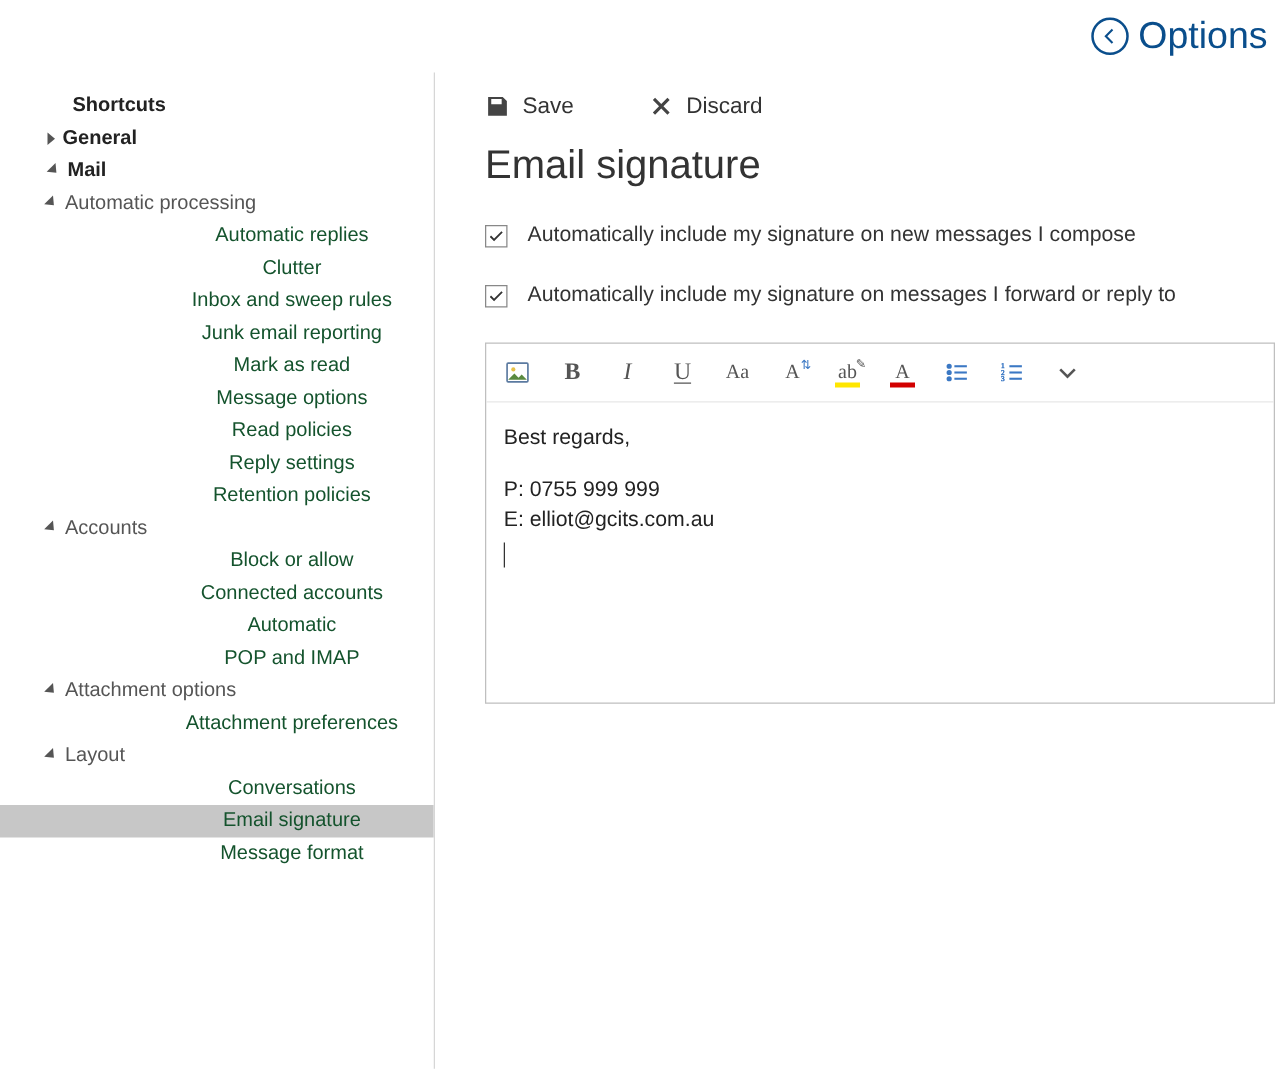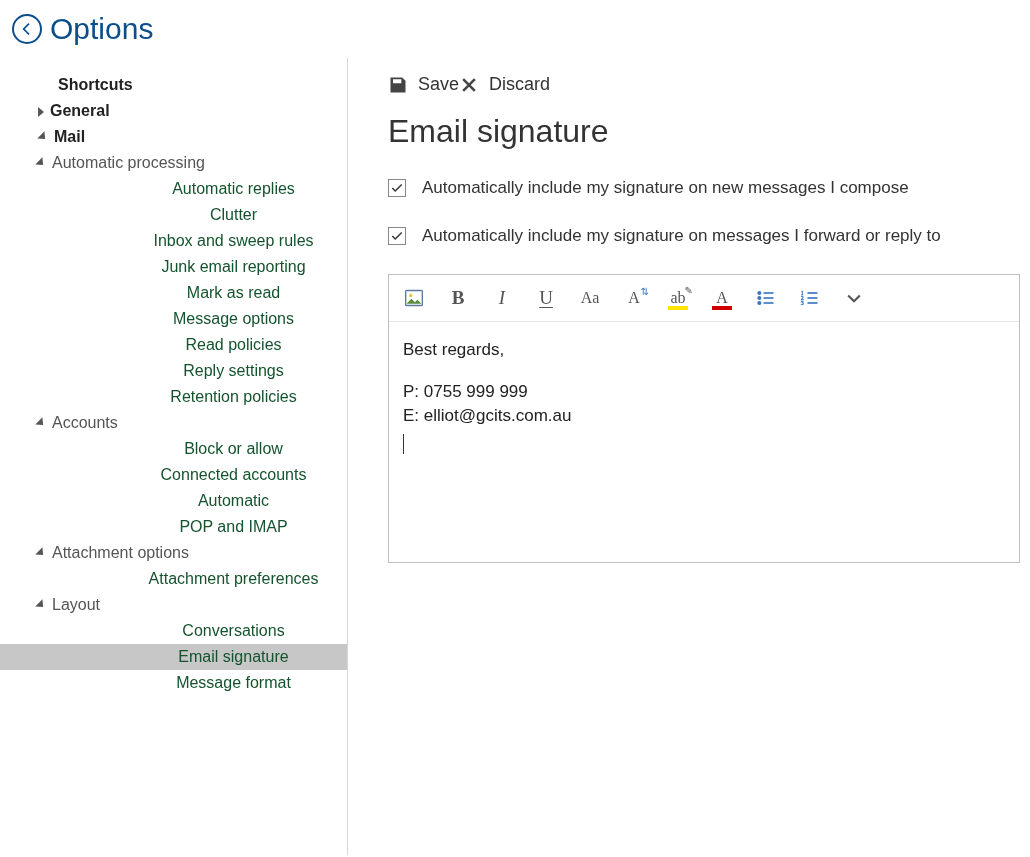--- a/index.html
+++ b/index.html
@@ -9,20 +9,21 @@
     color: #333;
     width: 1030px;
     height: 857px;
     overflow: hidden;
   }
   .header {
     display: flex;
     align-items: center;
     padding: 12px 16px 12px 12px;
     gap: 8px;
+    justify-content: flex-end;
   }
   .back-btn {
     width: 30px; height: 30px;
     border: 2px solid #0a4e8c;
     border-radius: 50%;
     display: flex; align-items: center; justify-content: center;
     color: #0a4e8c;
     cursor: pointer;
   }
   .back-btn svg { width: 16px; height: 16px; }
@@ -70,38 +71,39 @@
     border-right: 5px solid transparent;
     transform: rotate(-45deg);
     margin-bottom: 2px;
   }
   .content {
     flex: 1;
     padding: 4px 10px 0 40px;
   }
   .action-bar {
     display: flex;
+    gap: 60px;
     align-items: center;
     padding: 12px 0 18px 0;
     font-size: 18px;
     color: #333;
   }
   .action-btn {
     display: flex; align-items: center; gap: 10px;
     cursor: pointer;
   }
   .action-btn svg { width: 20px; height: 20px; fill: #444; }
   .page-title {
     font-size: 32px;
     font-weight: 300;
     color: #333;
     margin-bottom: 28px;
   }
   .check-row {
-    display: flex; align-items: center; gap: 16px;
+    display: flex; align-items: flex-end; gap: 16px;
     margin-bottom: 28px;
     font-size: 17px;
     color: #333;
   }
   .checkbox {
     width: 18px; height: 18px;
     border: 1px solid #888;
     display: flex; align-items: center; justify-content: center;
     cursor: pointer;
     background: #fff;

